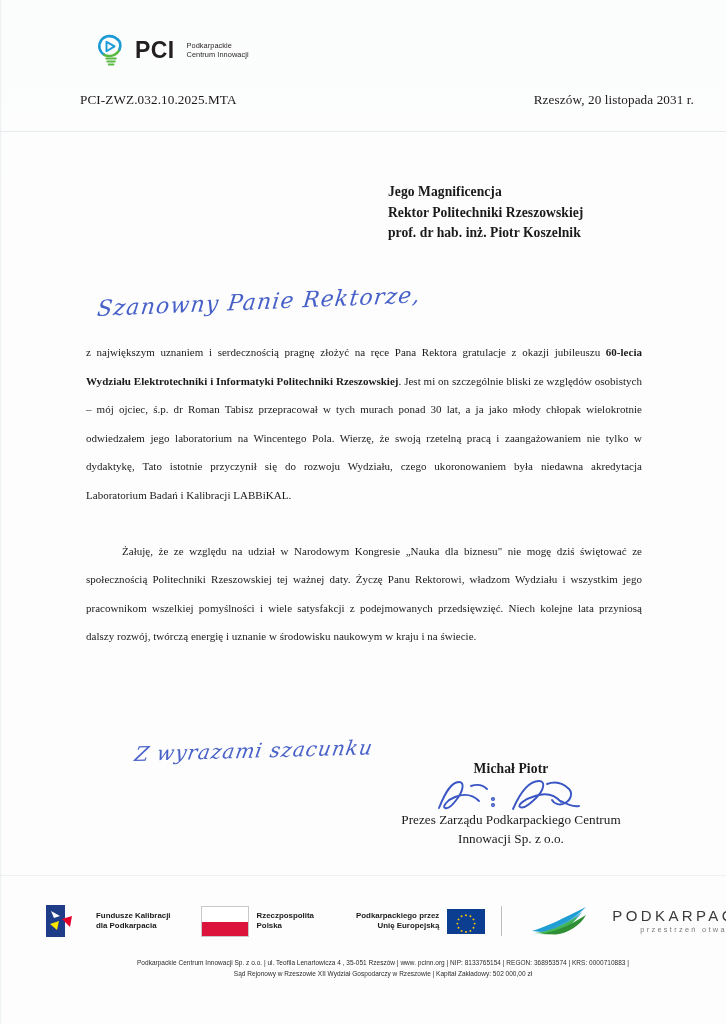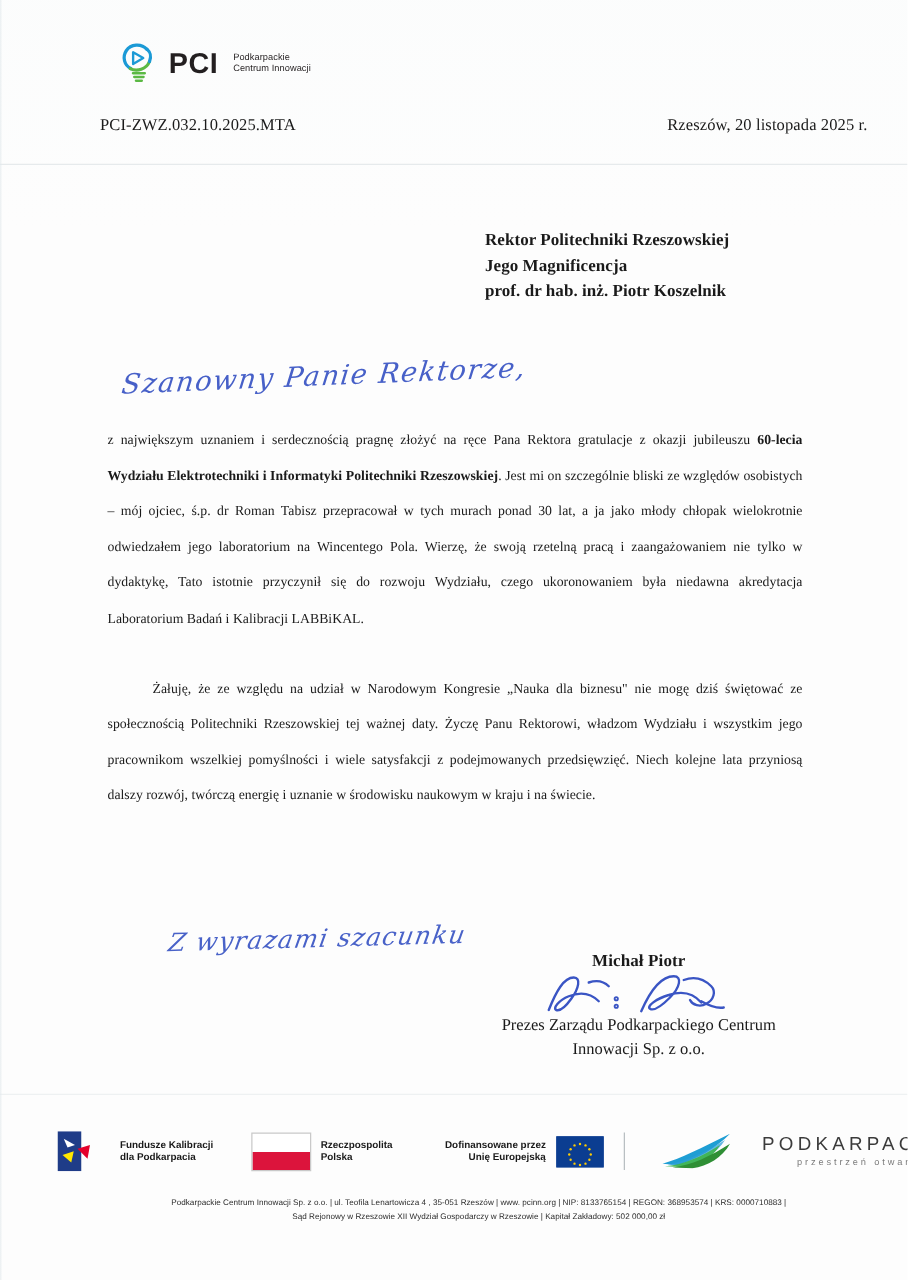--- a/index.html
+++ b/index.html
@@ -289,26 +289,26 @@
     </div>
     <div class="pci-word">PCI</div>
     <div class="pci-sub">
       <div>Podkarpackie</div>
       <div>Centrum Innowacji</div>
     </div>
   </div>
 
   <div class="ref-row">
     <div class="ref-no">PCI-ZWZ.032.10.2025.MTA</div>
-    <div class="place-date">Rzeszów, 20 listopada 2025 r.</div>
+    <div class="place-date">Rzeszów, 20 listopada 2031 r.</div>
   </div>
 
   <div class="addressee">
+    <div>Jego Magnificencja</div>
     <div>Rektor Politechniki Rzeszowskiej</div>
-    <div>Jego Magnificencja</div>
     <div>prof. dr hab. inż. Piotr Koszelnik</div>
   </div>
 
   <div class="salutation-hw">Szanowny Panie Rektorze,</div>
 
   <div class="body-text">
     <p><span>z największym uznaniem i serdecznością pragnę złożyć na ręce Pana Rektora gratulacje z okazji jubileuszu </span><b>60-lecia Wydziału Elektrotechniki i Informatyki Politechniki Rzeszowskiej</b><span>. Jest mi on szczególnie bliski ze względów osobistych – mój ojciec, ś.p. dr Roman Tabisz przepracował w tych murach ponad 30 lat, a ja jako młody chłopak wielokrotnie odwiedzałem jego laboratorium na Wincentego Pola. Wierzę, że swoją rzetelną pracą i zaangażowaniem nie tylko w dydaktykę, Tato istotnie przyczynił się do rozwoju Wydziału, czego ukoronowaniem była niedawna akredytacja Laboratorium Badań i Kalibracji LABBiKAL.</span></p>
     <p class="gap indent">Żałuję, że ze względu na udział w Narodowym Kongresie „Nauka dla biznesu" nie mogę dziś świętować ze społecznością Politechniki Rzeszowskiej tej ważnej daty. Życzę Panu Rektorowi, władzom Wydziału i wszystkim jego pracownikom wszelkiej pomyślności i wiele satysfakcji z podejmowanych przedsięwzięć. Niech kolejne lata przyniosą dalszy rozwój, twórczą energię i uznanie w środowisku naukowym w kraju i na świecie.</p>
   </div>
 
@@ -355,21 +355,21 @@
     <div class="fl-item" style="margin-left:30px;justify-content:space-between;">
       <div class="pl-flag"></div>
       <div class="fl-text">
         <div>Rzeczpospolita</div>
         <div>Polska</div>
       </div>
     </div>
 
     <div class="fl-item" style="margin-left:42px;">
       <div class="fl-text right-al">
-        <div>Dofinansowane przez</div>
+        <div>Podkarpackiego przez</div>
         <div>Unię Europejską</div>
       </div>
       <div class="eu-flag">
         <svg width="38" height="25" viewBox="0 0 38 25">
           <rect width="38" height="25" fill="#0b3d91"></rect>
           <g fill="#ffcc00">
             <circle cx="19" cy="6.2" r="0.95"></circle>
             <circle cx="23.4" cy="7.3" r="0.95"></circle>
             <circle cx="26.5" cy="10.4" r="0.95"></circle>
             <circle cx="27.6" cy="14.6" r="0.95"></circle>

